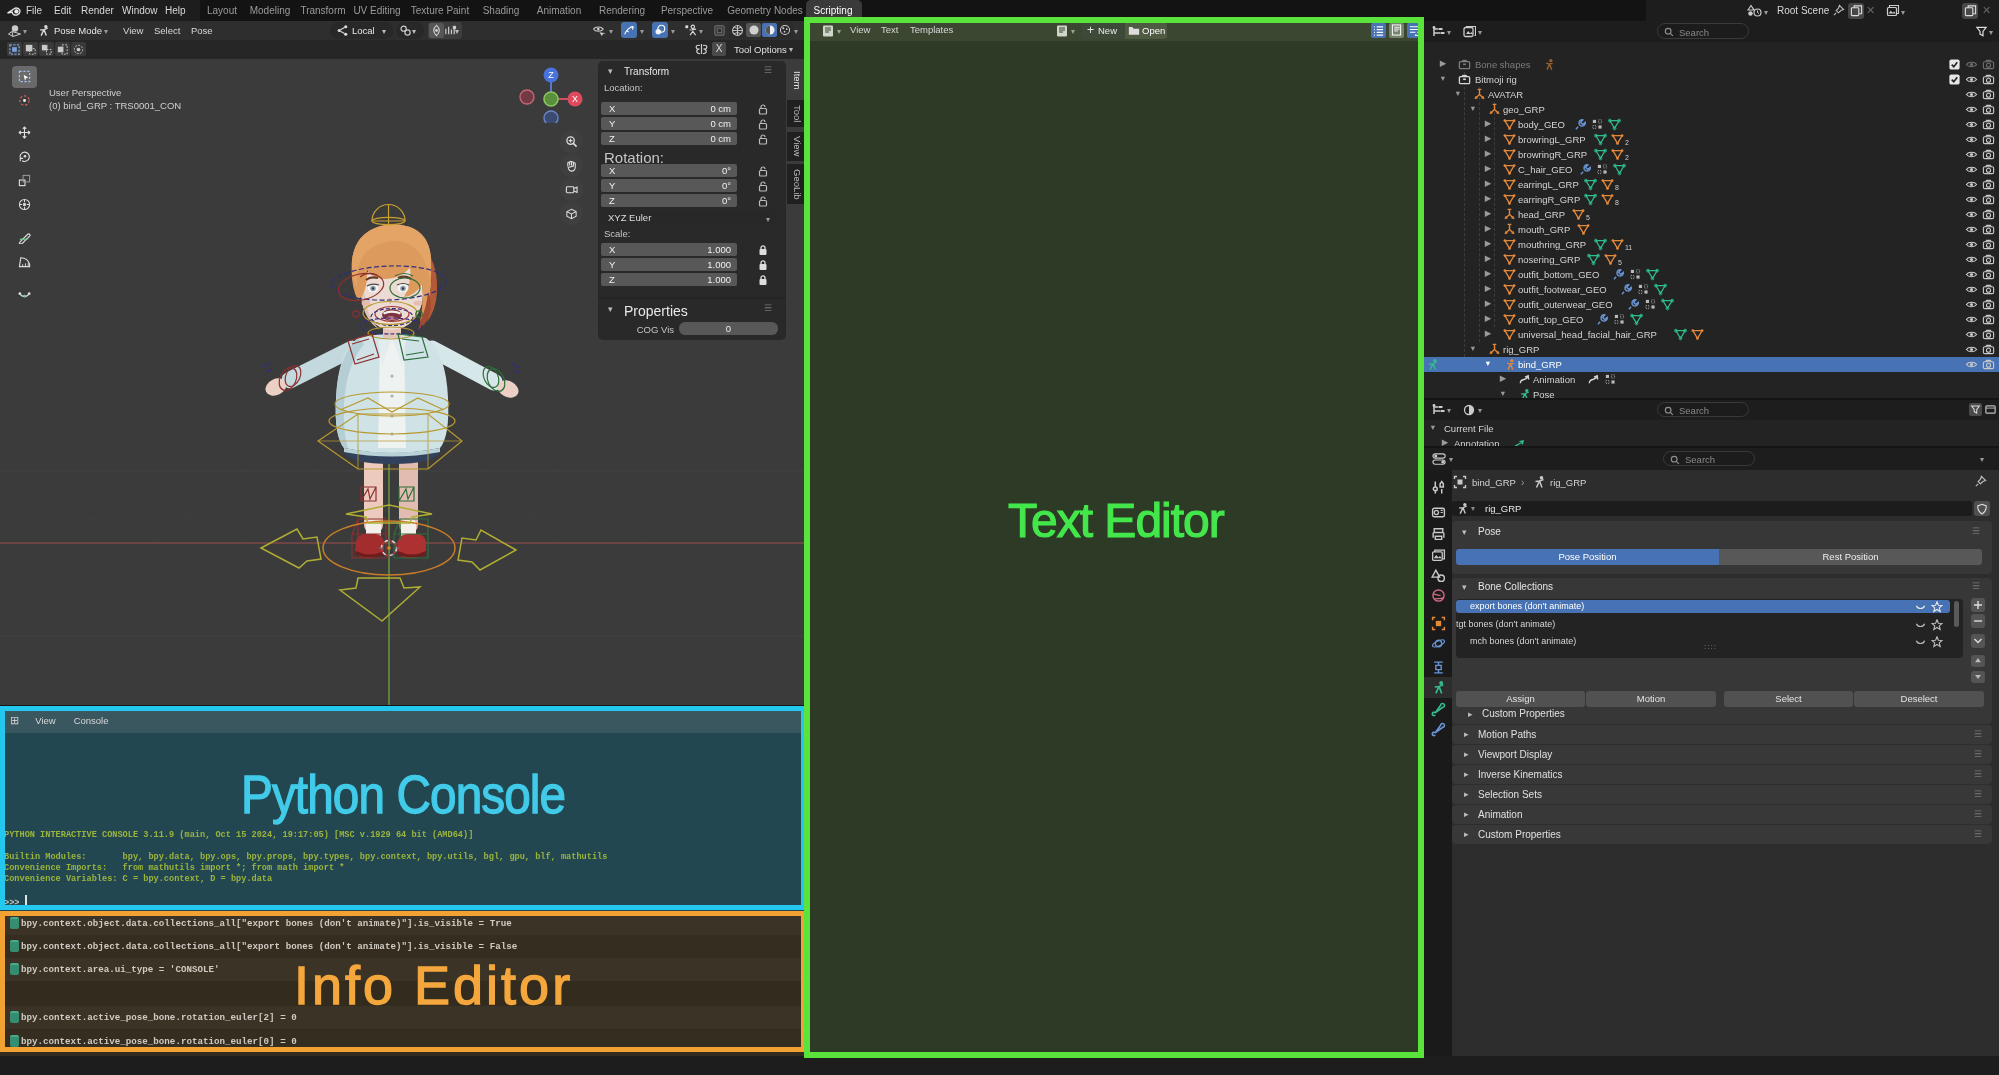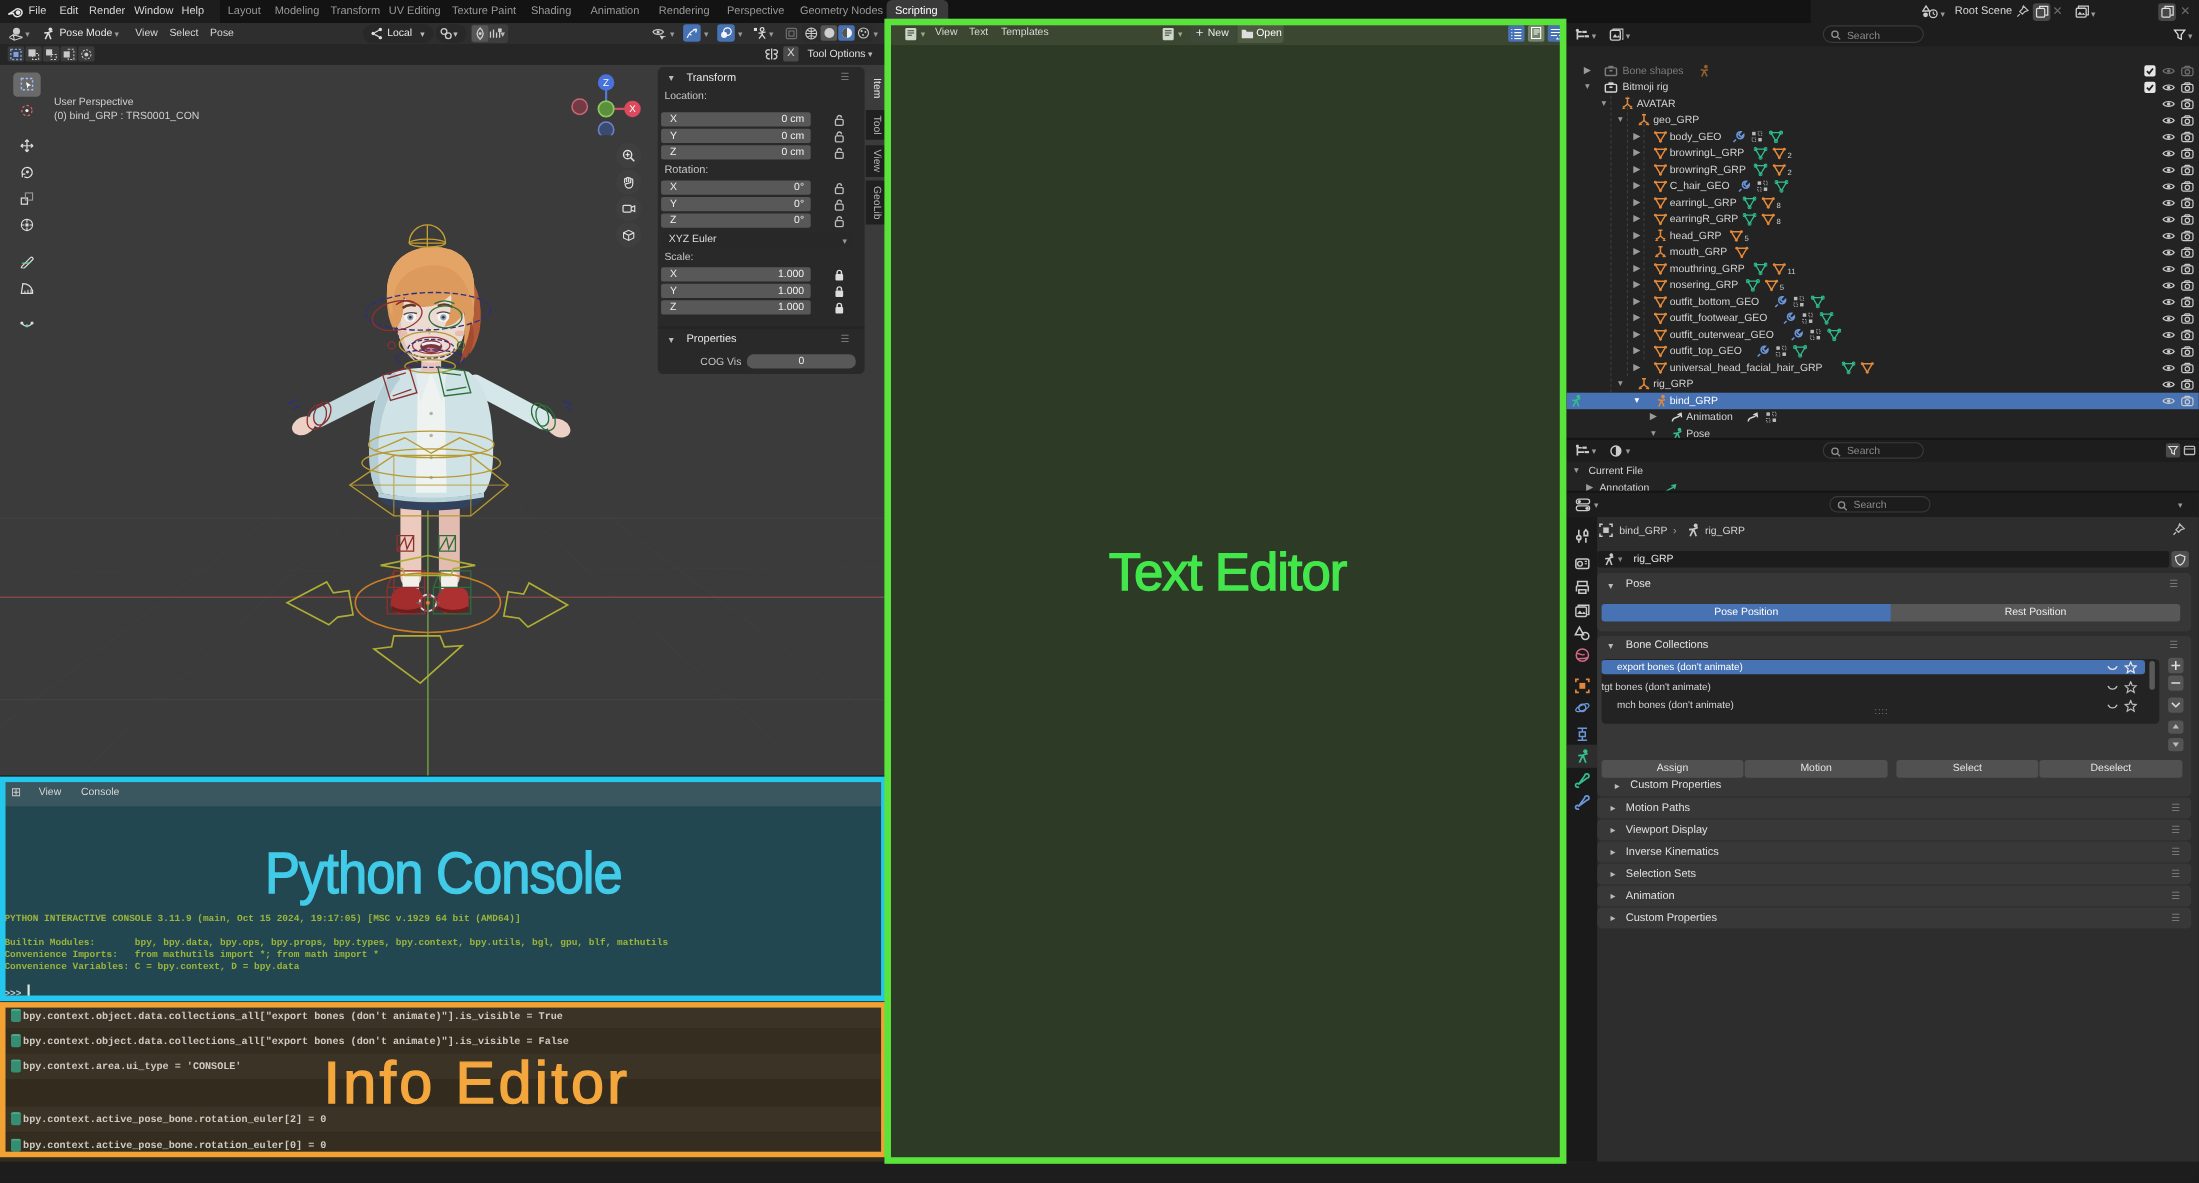--- a/index.html
+++ b/index.html
@@ -537,21 +537,21 @@
           <span class="nval">0 cm</span>
         </div>
     <div class="nfield" style="left:3px;top:56px">
           <span class="nlab">Y</span>
           <span class="nval">0 cm</span>
         </div>
     <div class="nfield" style="left:3px;top:71px">
           <span class="nlab">Z</span>
           <span class="nval">0 cm</span>
         </div>
-    <span class="abs" style="left:6px;top:88px;font-size:10px;color:#c6c6c6">Rotation:</span>
+    <span class="abs" style="left:6px;top:88px;font-size:15px;color:#c6c6c6">Rotation:</span>
     <div class="nfield" style="left:3px;top:103px">
           <span class="nlab">X</span>
           <span class="nval">0°</span>
         </div>
     <div class="nfield" style="left:3px;top:118px">
           <span class="nlab">Y</span>
           <span class="nval">0°</span>
         </div>
     <div class="nfield" style="left:3px;top:133px">
           <span class="nlab">Z</span>
@@ -602,21 +602,21 @@
     <svg class="lockic" style="top:198px" viewBox="0 0 12 12">
           <rect x="2.5" y="5" width="7" height="6" rx="1" fill="#ddd"></rect>
           <path d="M4 5 V3.8 a2 2 0 0 1 4 0 V5" fill="none" stroke="#ddd" stroke-width="1.3"></path>
         </svg>
     <svg class="lockic" style="top:213px" viewBox="0 0 12 12">
           <rect x="2.5" y="5" width="7" height="6" rx="1" fill="#ddd"></rect>
           <path d="M4 5 V3.8 a2 2 0 0 1 4 0 V5" fill="none" stroke="#ddd" stroke-width="1.3"></path>
         </svg>
     <div class="abs" style="left:0;top:236px;width:100%;height:2px;background:#242424"></div>
     <span class="abs" style="left:10px;top:243px;color:#bbb;font-size:9px">▾</span>
-    <span class="abs" style="left:26px;top:242px;font-size:10px;color:#e8e8e8">Properties</span>
+    <span class="abs" style="left:26px;top:242px;font-size:14px;color:#e8e8e8">Properties</span>
     <span class="abs" style="left:166px;top:242px;color:#777;letter-spacing:1px;font-size:9px">☰</span>
     <span class="abs" style="left:30px;top:263px;width:46px;text-align:right;font-size:9.5px;color:#c6c6c6">COG Vis</span>
     <div class="abs" style="left:81px;top:261px;width:99px;height:13px;background:#585858;border-radius:6px;text-align:center;color:#eee;font-size:9.5px;line-height:13px">0</div>
   </div>
   <div class="ntab" style="top:46px;height:27px;background:#3c3c3c;color:#e8e8e8">
         <span>Item</span>
       </div>
   <div class="ntab" style="top:79px;height:27px">
         <span>Tool</span>
       </div>

